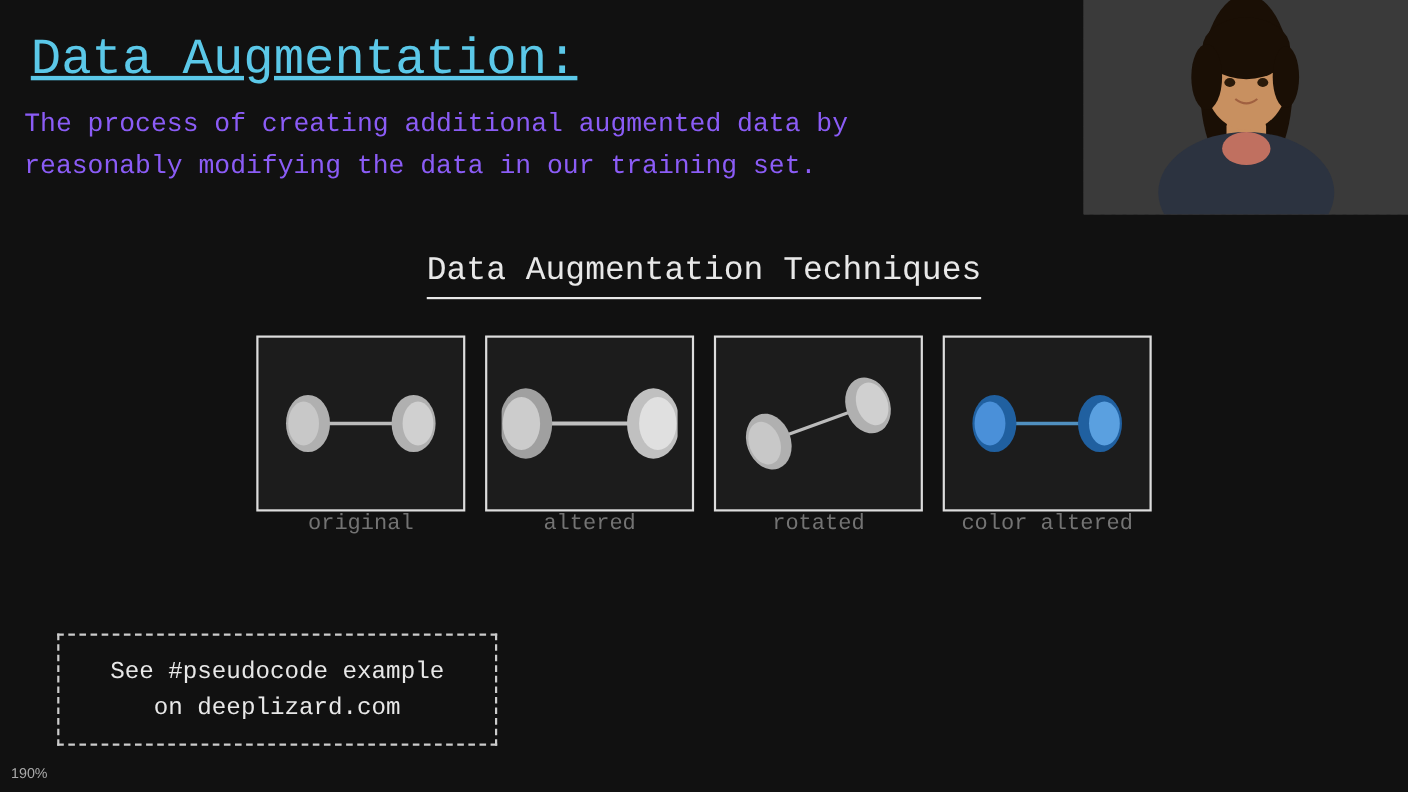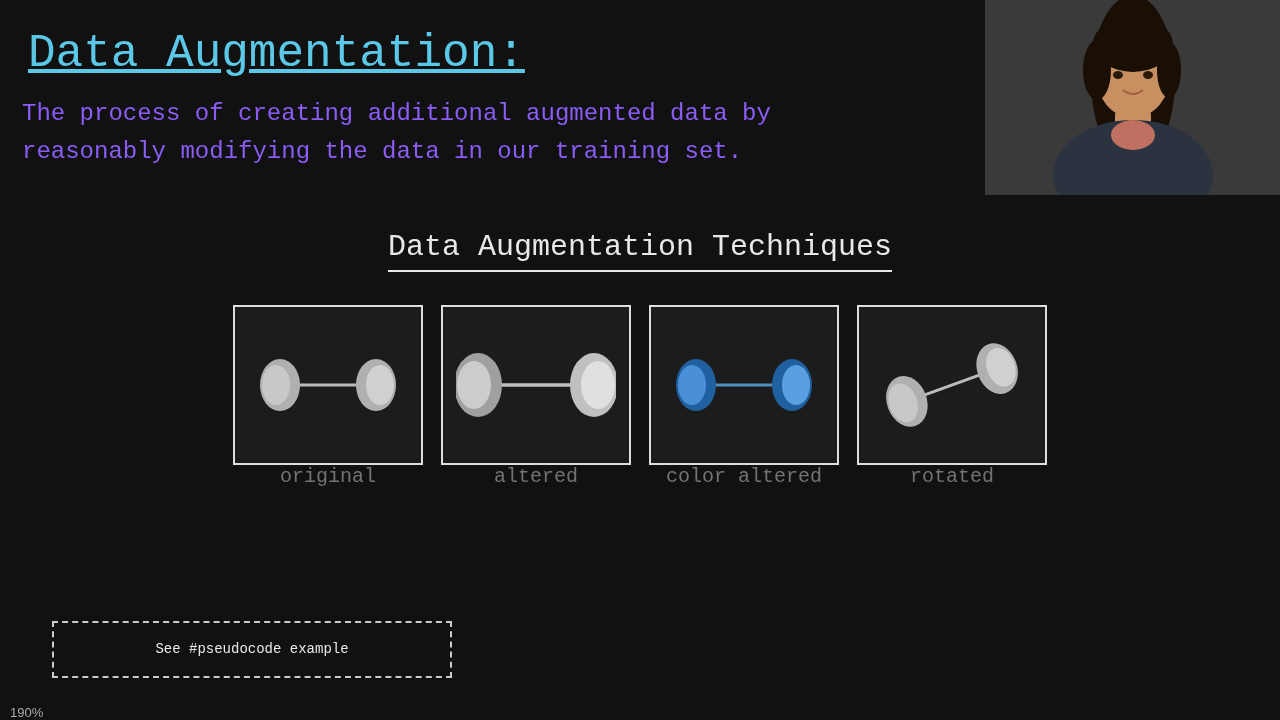--- a/index.html
+++ b/index.html
@@ -110,28 +110,28 @@
       left: 52px;
       width: 400px;
       border: 2.5px dashed #ccc;
       padding: 16px 24px;
       text-align: center;
     }
 
     .pseudocode-text {
       color: #e8e8e8;
       font-family: 'Courier New', monospace;
-      font-size: 14px;
+      font-size: 22px;
       line-height: 1.5;
     }
 
     
     .zoom-indicator {
       position: absolute;
-      bottom: 0;
+      bottom: 10px;
       left: 10px;
       color: #aaa;
       font-size: 13px;
       font-family: Arial, sans-serif;
     }
 
     
     .presenter-box {
       position: absolute;
       top: 0;
@@ -194,56 +194,57 @@
           <ellipse cx="138" cy="50" rx="24" ry="32" fill="#c0c0c0"></ellipse>
           <ellipse cx="142" cy="50" rx="17" ry="24" fill="#e0e0e0"></ellipse>
         </svg>
       </div>
       <div class="card-label">altered</div>
     </div>
 
     <div class="card-wrapper">
       <div class="card">
         <svg class="dumbbell-svg" viewBox="0 0 160 100">
-
-          <line x1="40" y1="50" x2="120" y2="50" stroke="#5090c0" stroke-width="3"></line>
-
-          <ellipse cx="32" cy="50" rx="20" ry="26" fill="#2060a0"></ellipse>
-          <ellipse cx="28" cy="50" rx="14" ry="20" fill="#4a90d9"></ellipse>
-
-          <ellipse cx="128" cy="50" rx="20" ry="26" fill="#2060a0"></ellipse>
-          <ellipse cx="132" cy="50" rx="14" ry="20" fill="#5aa0e0"></ellipse>
-        </svg>
-      </div>
-      <div class="card-label">color altered</div>
-    </div>
-
-    <div class="card-wrapper">
-      <div class="card">
-        <svg class="dumbbell-svg" viewBox="0 0 160 100">
           <g transform="translate(80,50) rotate(-20) translate(-80,-50)">
 
             <line x1="40" y1="50" x2="120" y2="50" stroke="#bbb" stroke-width="3"></line>
 
             <ellipse cx="32" cy="50" rx="20" ry="26" fill="#b0b0b0"></ellipse>
             <ellipse cx="28" cy="50" rx="14" ry="20" fill="#c8c8c8"></ellipse>
 
             <ellipse cx="128" cy="50" rx="20" ry="26" fill="#b0b0b0"></ellipse>
             <ellipse cx="132" cy="50" rx="14" ry="20" fill="#d0d0d0"></ellipse>
           </g>
         </svg>
       </div>
       <div class="card-label">rotated</div>
     </div>
 
+    <div class="card-wrapper">
+      <div class="card">
+        <svg class="dumbbell-svg" viewBox="0 0 160 100">
+
+          <line x1="40" y1="50" x2="120" y2="50" stroke="#5090c0" stroke-width="3"></line>
+
+          <ellipse cx="32" cy="50" rx="20" ry="26" fill="#2060a0"></ellipse>
+          <ellipse cx="28" cy="50" rx="14" ry="20" fill="#4a90d9"></ellipse>
+
+          <ellipse cx="128" cy="50" rx="20" ry="26" fill="#2060a0"></ellipse>
+          <ellipse cx="132" cy="50" rx="14" ry="20" fill="#5aa0e0"></ellipse>
+        </svg>
+      </div>
+      <div class="card-label">color altered</div>
+    </div>
+
   </div>
 
   <div class="pseudocode-box">
     <div class="pseudocode-text">
       <span>See #pseudocode example</span><br>
+      <span>on deeplizard.com</span>
     </div>
   </div>
 
   <div class="zoom-indicator">190%</div>
 
   <div class="presenter-box">
     <div class="presenter-bg">
       
       <svg width="295" height="195" viewBox="0 0 295 195">
 

